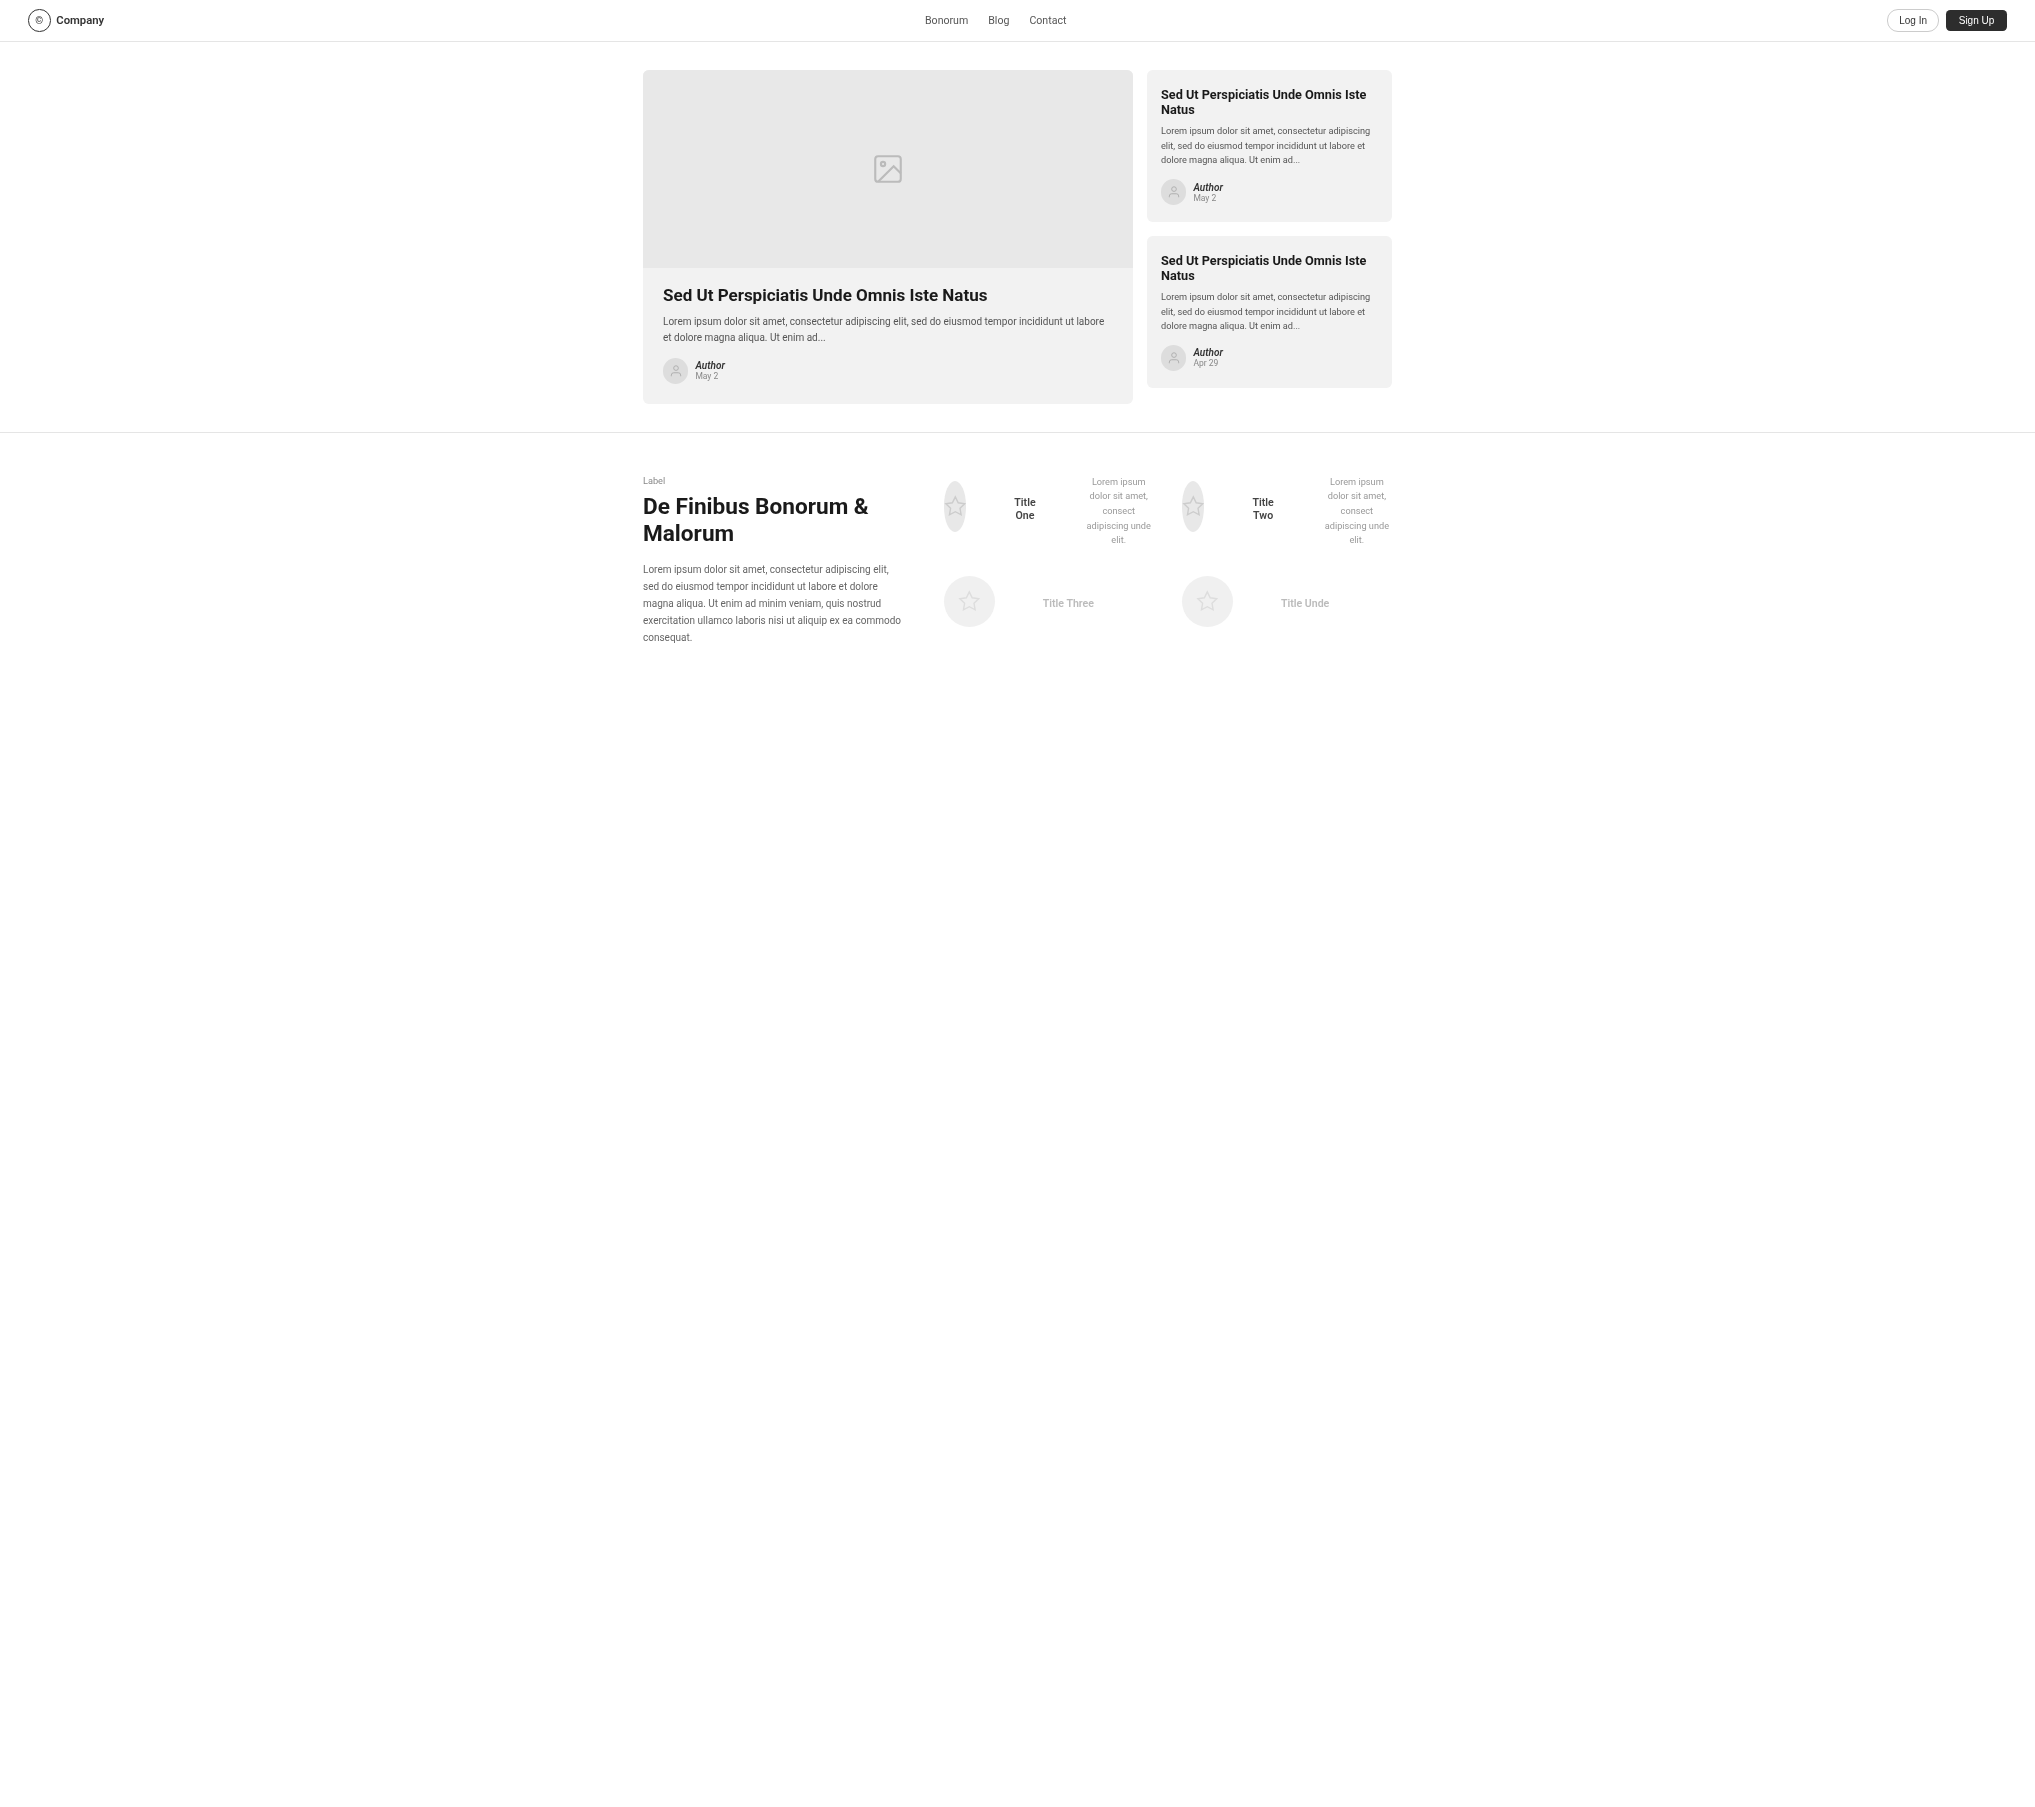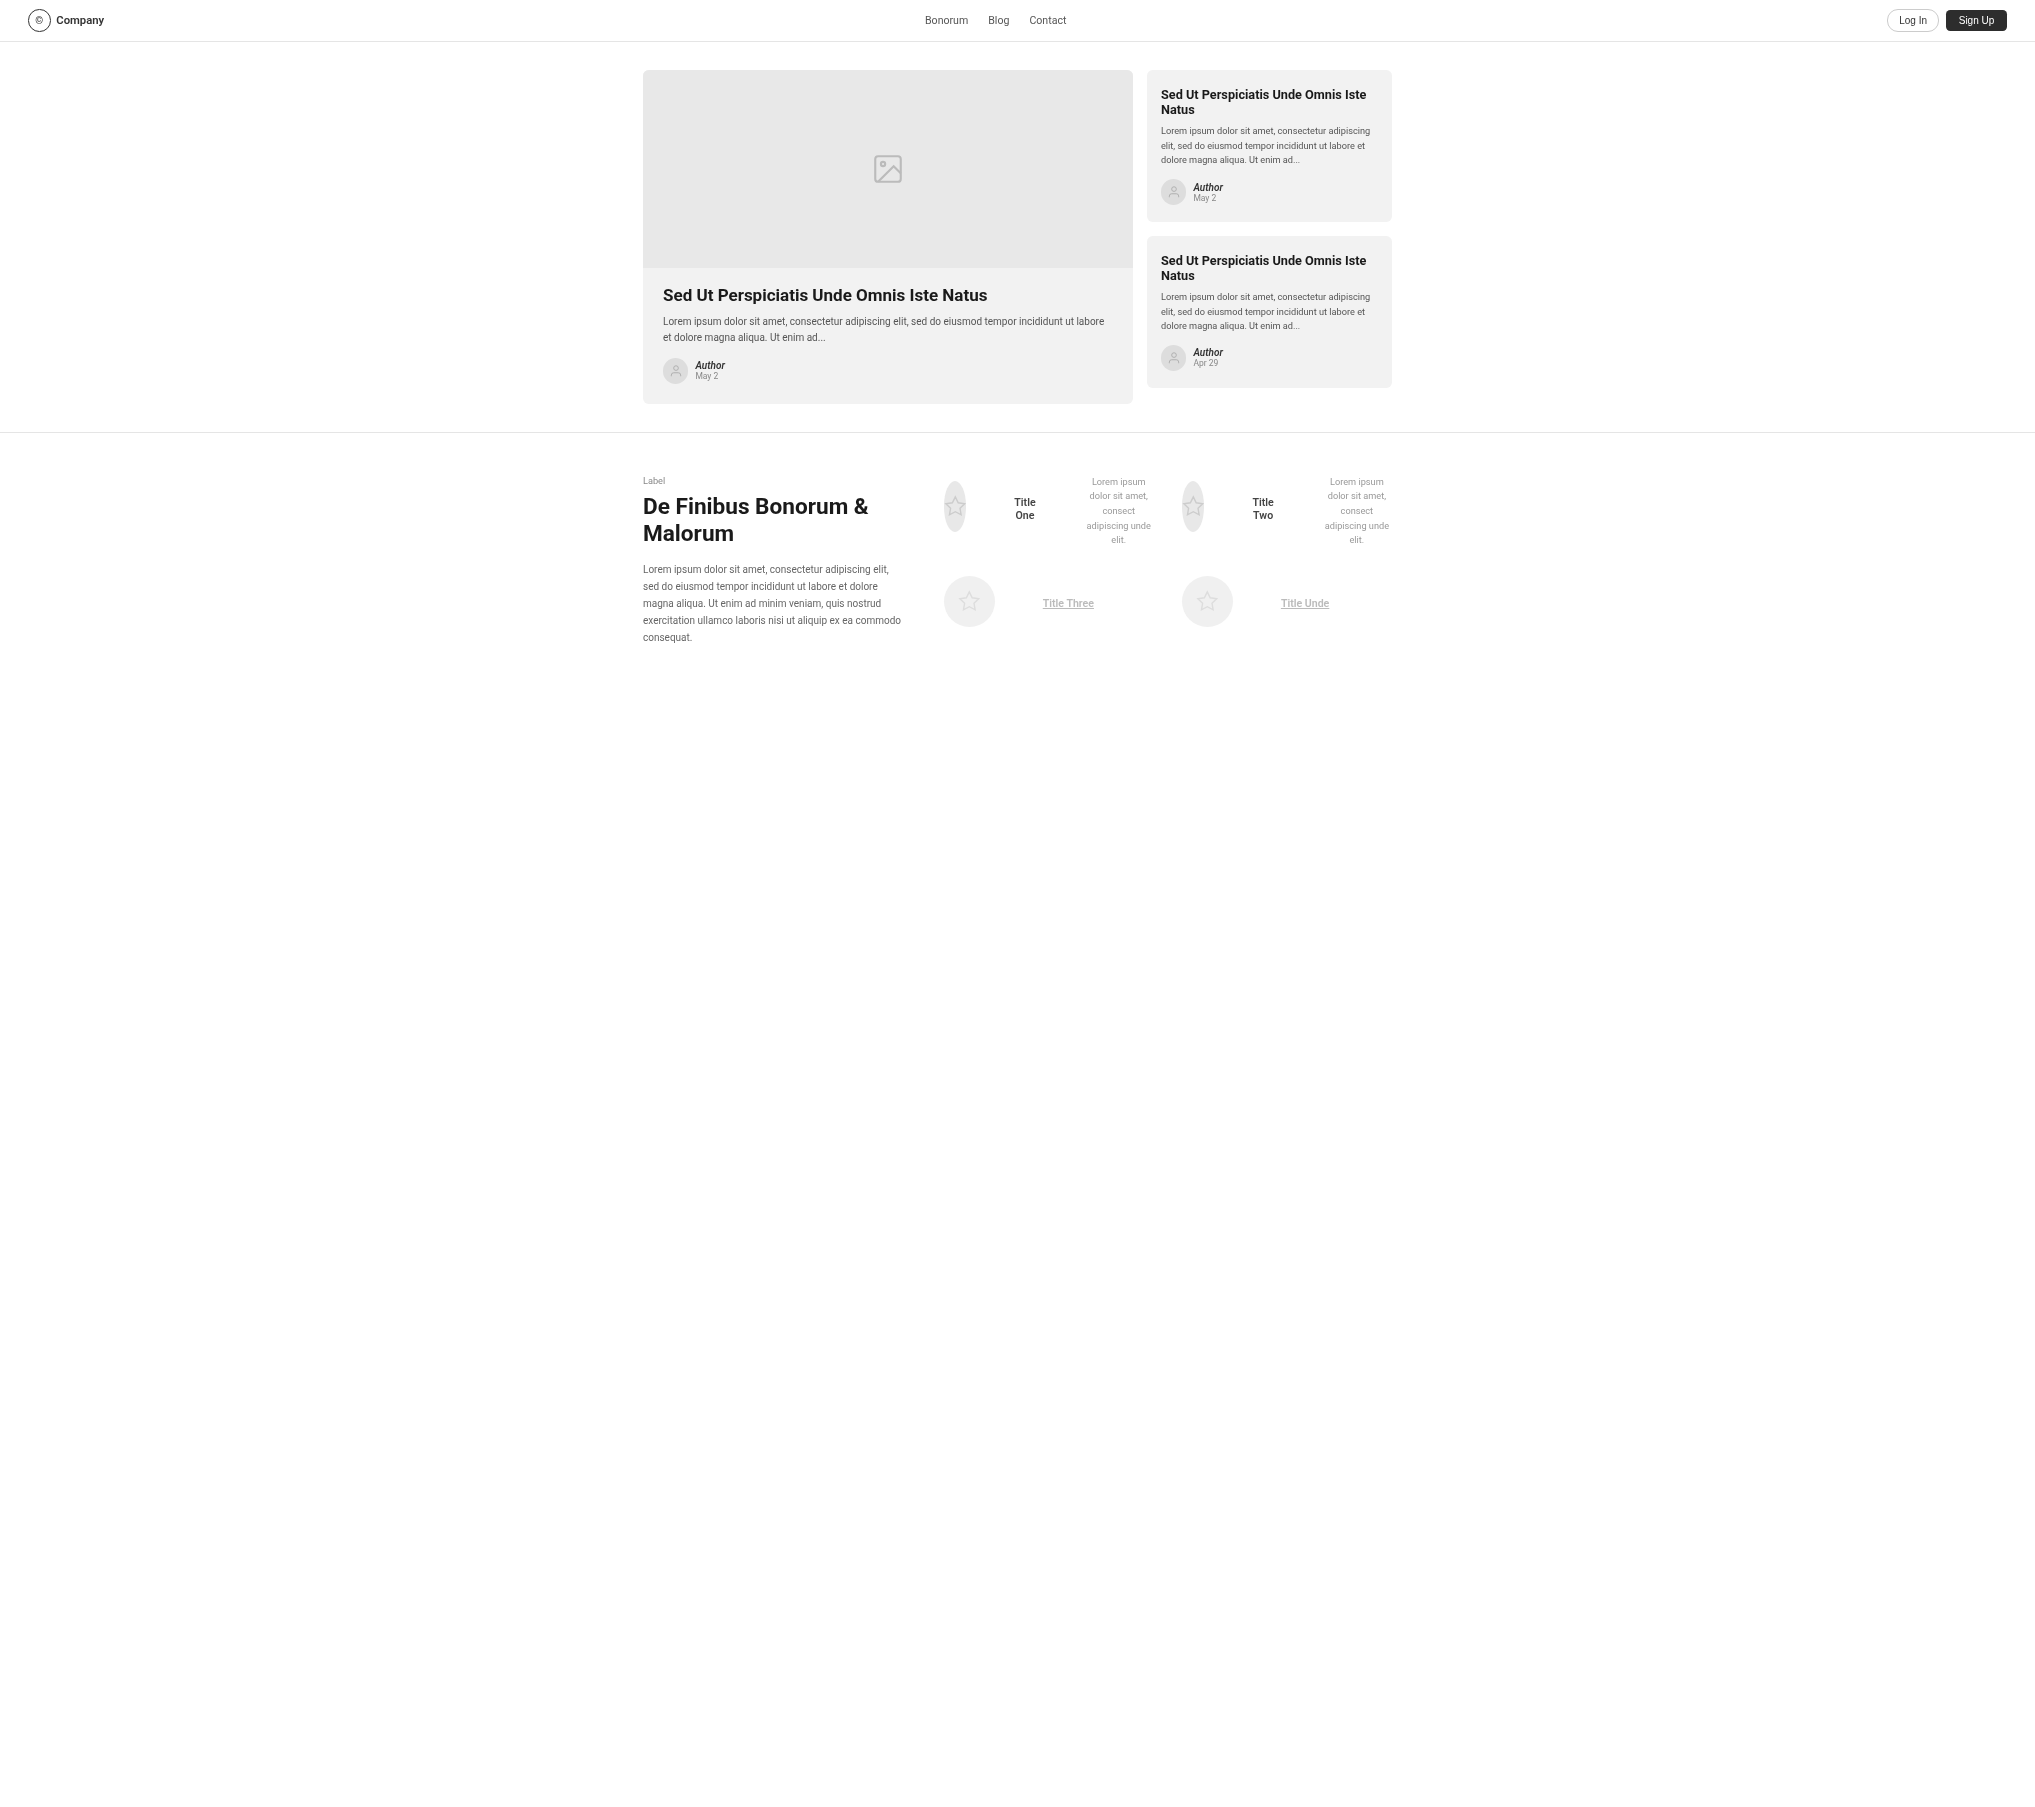--- a/index.html
+++ b/index.html
@@ -77,21 +77,21 @@
     .features-grid { display: grid; grid-template-columns: 1fr 1fr; gap: 28px; }
     .feature-item { display: flex; flex-direction: row; align-items: center; text-align: center; gap: 48px; }
     .feature-icon-circle {
       width: 51px; height: 51px; border-radius: 50%; background: #e8e8e8;
       display: flex; align-items: center; justify-content: center; margin-bottom: 10px;
     }
     .feature-icon-circle svg { width: 22.6px; height: 22.6px; color: #ccc; }
     .feature-title { font-size: 10.6px; font-weight: 600; color: #444; margin-bottom: 5.7px; }
     .feature-desc { font-size: 9.2px; line-height: 1.6; color: #999; }
 
-    .feature-item.muted .feature-title { color: #bbb; text-decoration: underline; }
+    .feature-item.muted .feature-title { color: #bbb; }
     .feature-item.muted .feature-icon-circle { background: #f0f0f0; }
     .feature-item.muted .feature-icon-circle svg { color: #ddd; }
   </style>
 </head>
 <body>
 
 <nav class="navbar">
   <div class="navbar-brand">
     <div class="brand-icon">
       <span>©</span>

